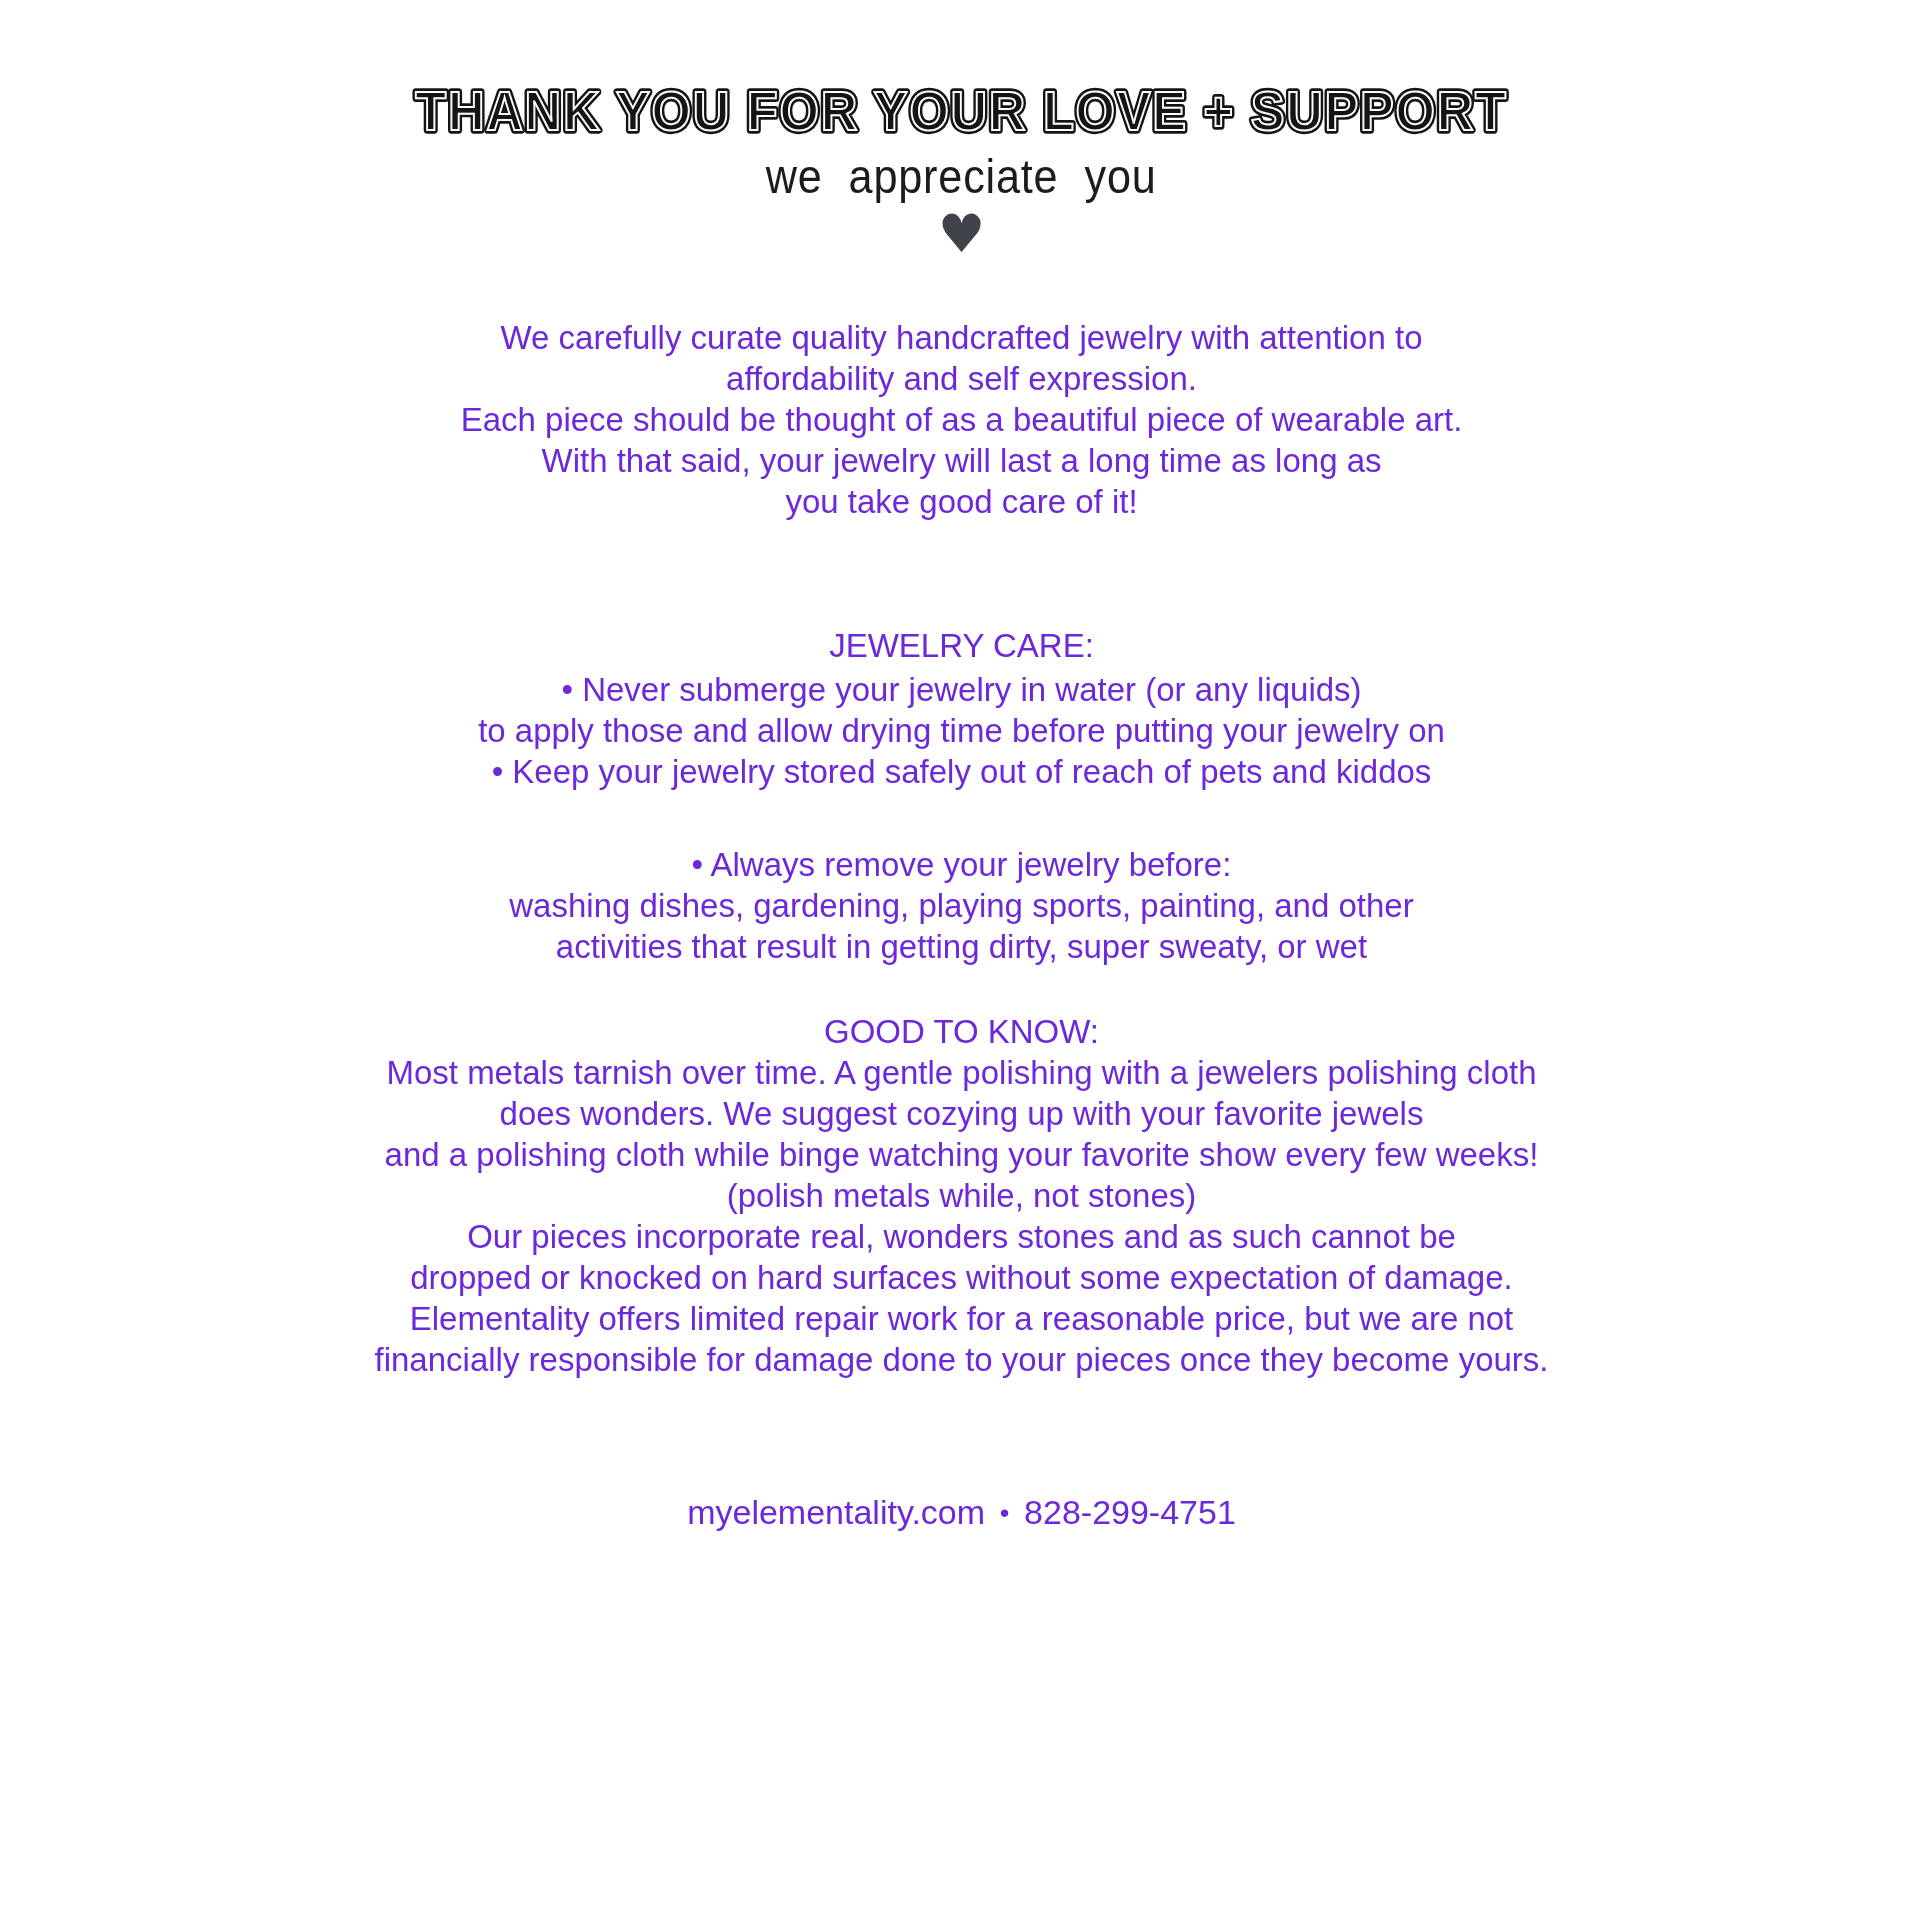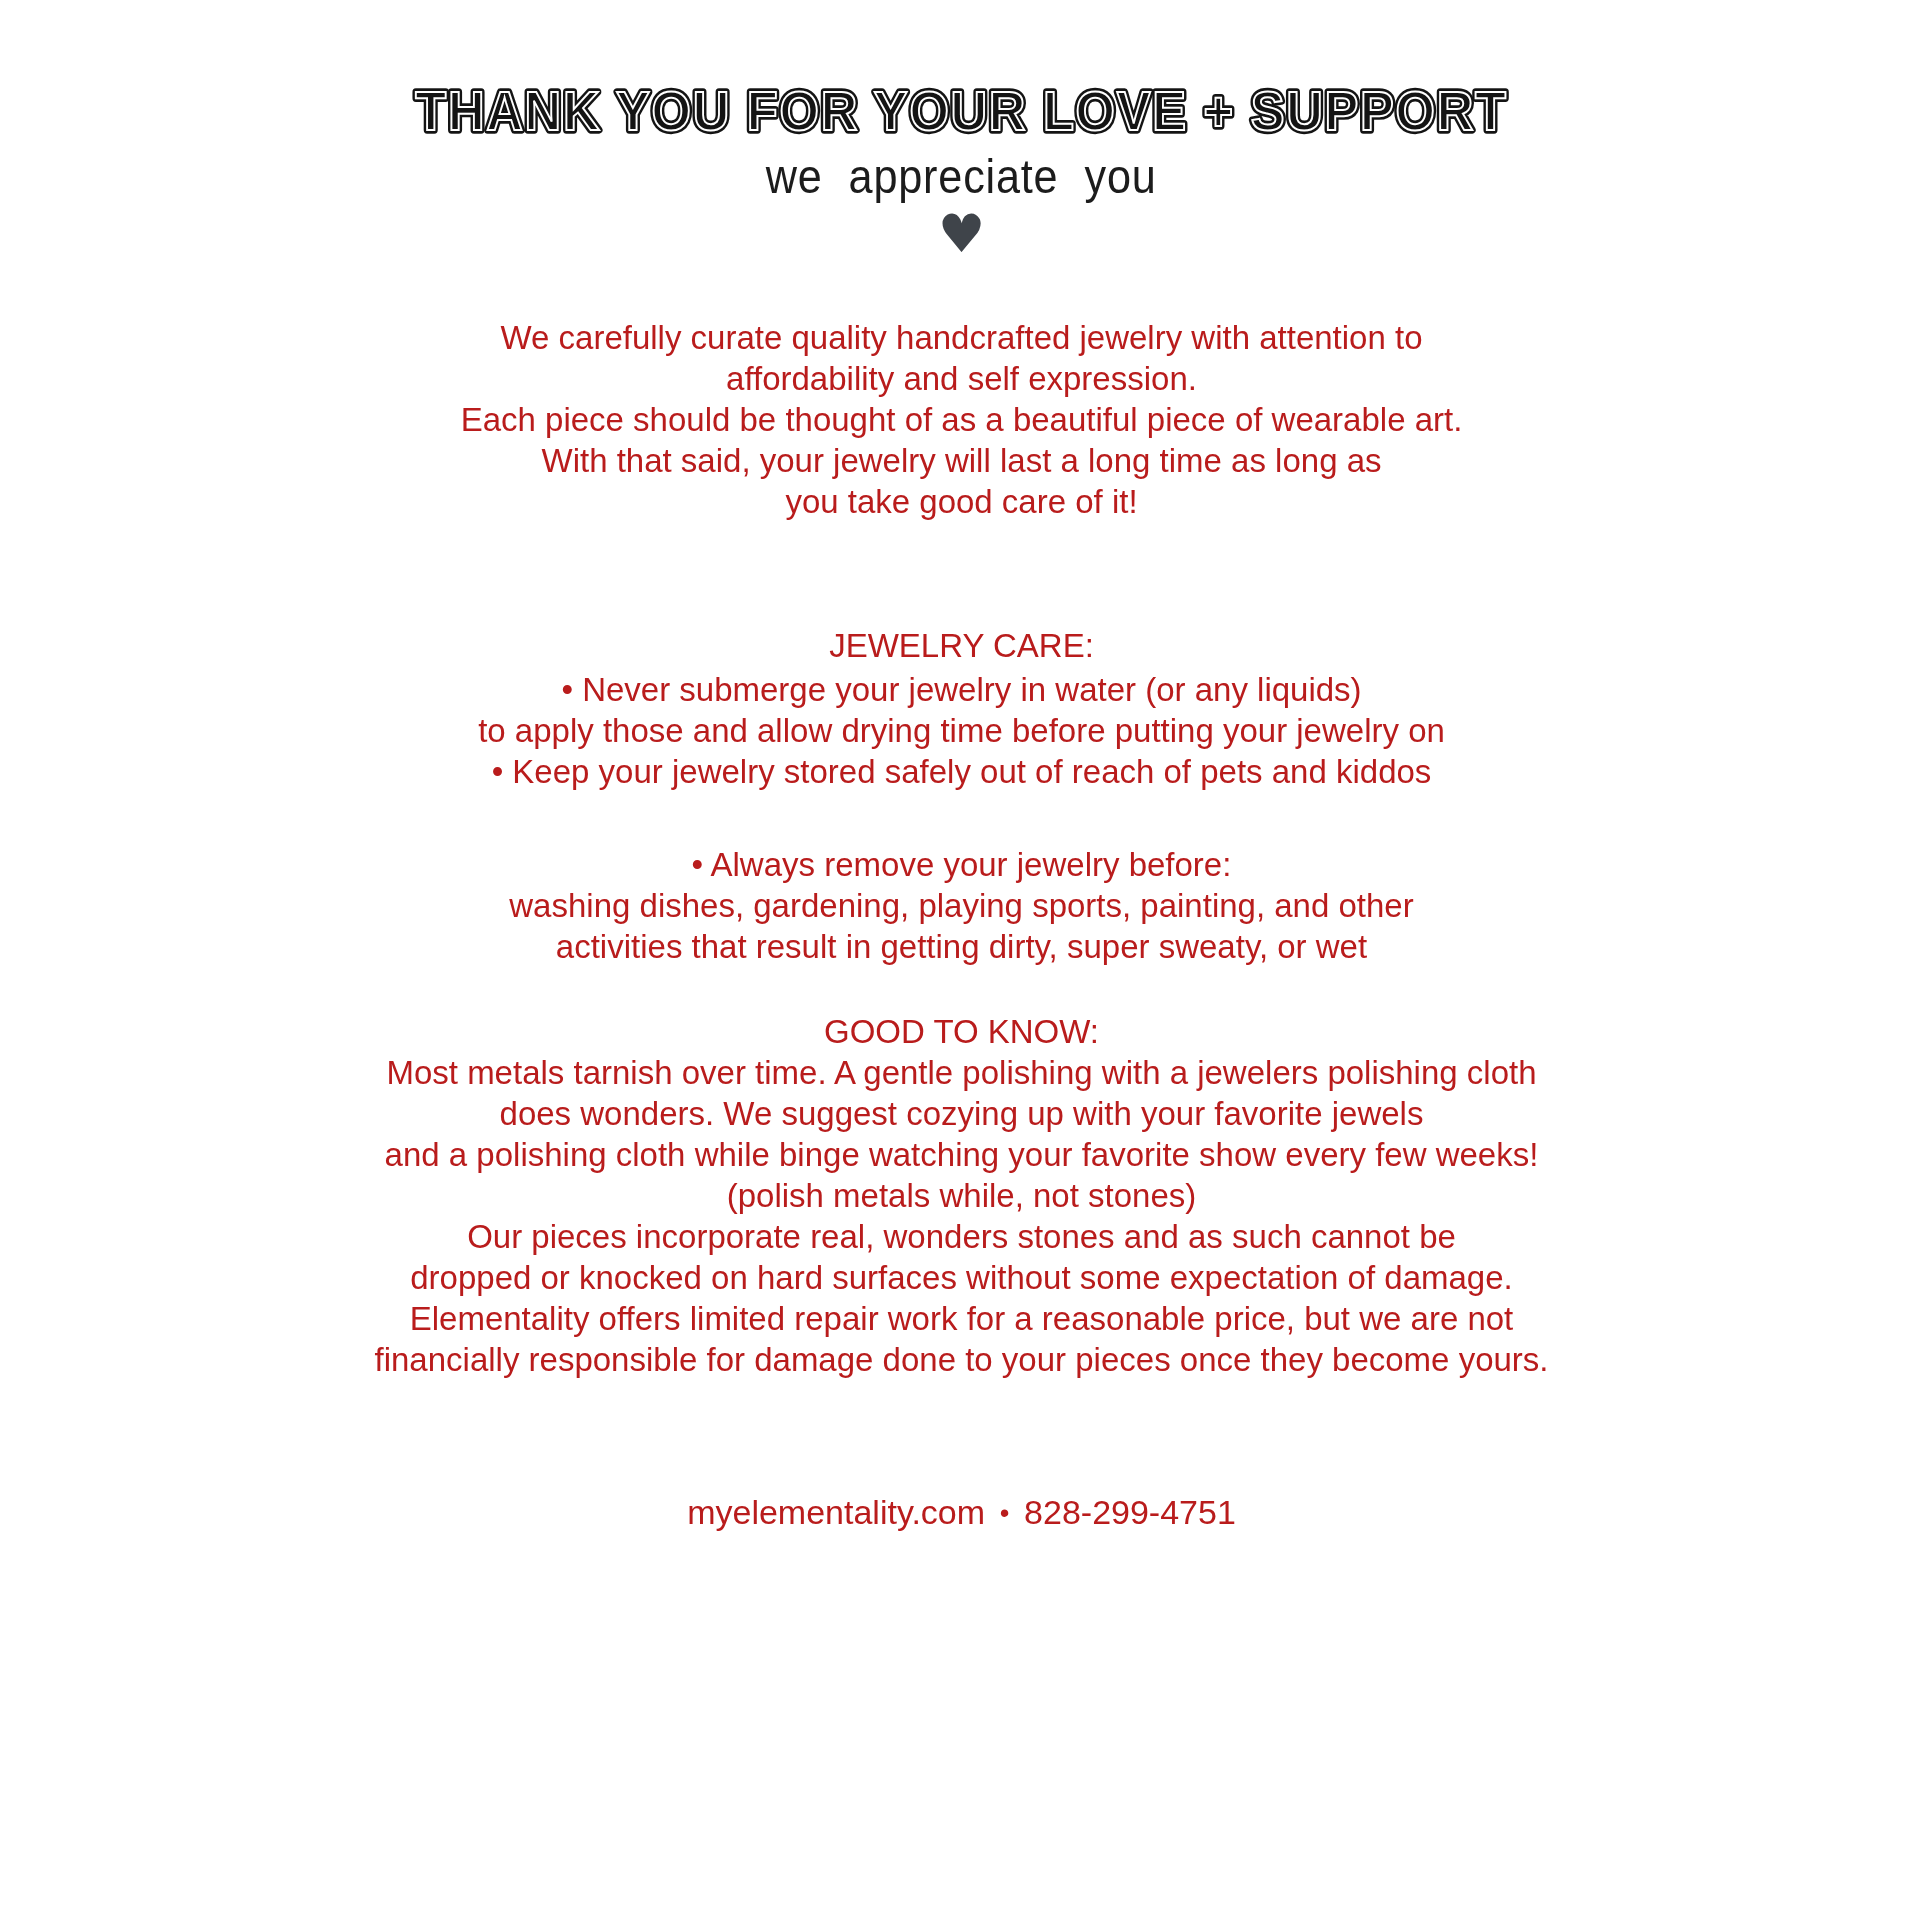--- a/index.html
+++ b/index.html
@@ -66,21 +66,21 @@
     font-family: "DejaVu Sans", sans-serif;
     font-size: 53px;
     line-height: 1;
     color: #3f444a;
   }
 
   
   .body-text {
     font-size: 33px;
     line-height: 41px;
-    color: #b91c1c;
+    color: #6d28d9;
   }
   .line { white-space: nowrap; }
   .section-intro        { margin-top: 57px; }
   .section-jewelry-care { margin-top: 103px; }
   .jc-first-bullet      { margin-top: 3px; }
   .section-remove       { margin-top: 52px; }
   .section-good-to-know { margin-top: 44px; }
 
   
   .footer-line {

